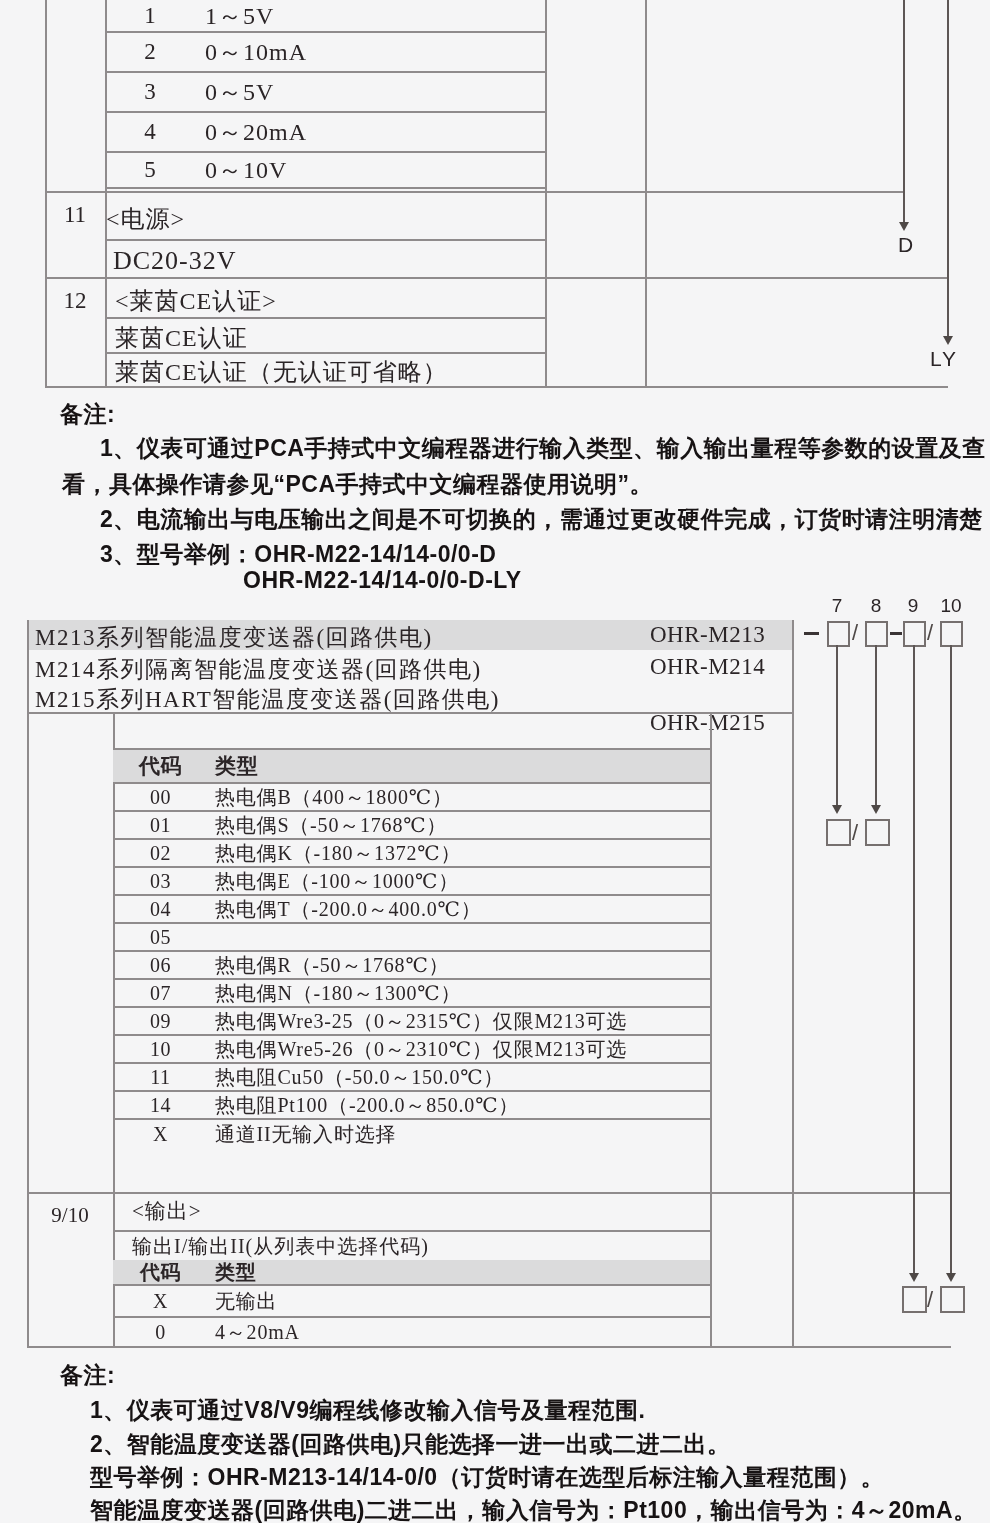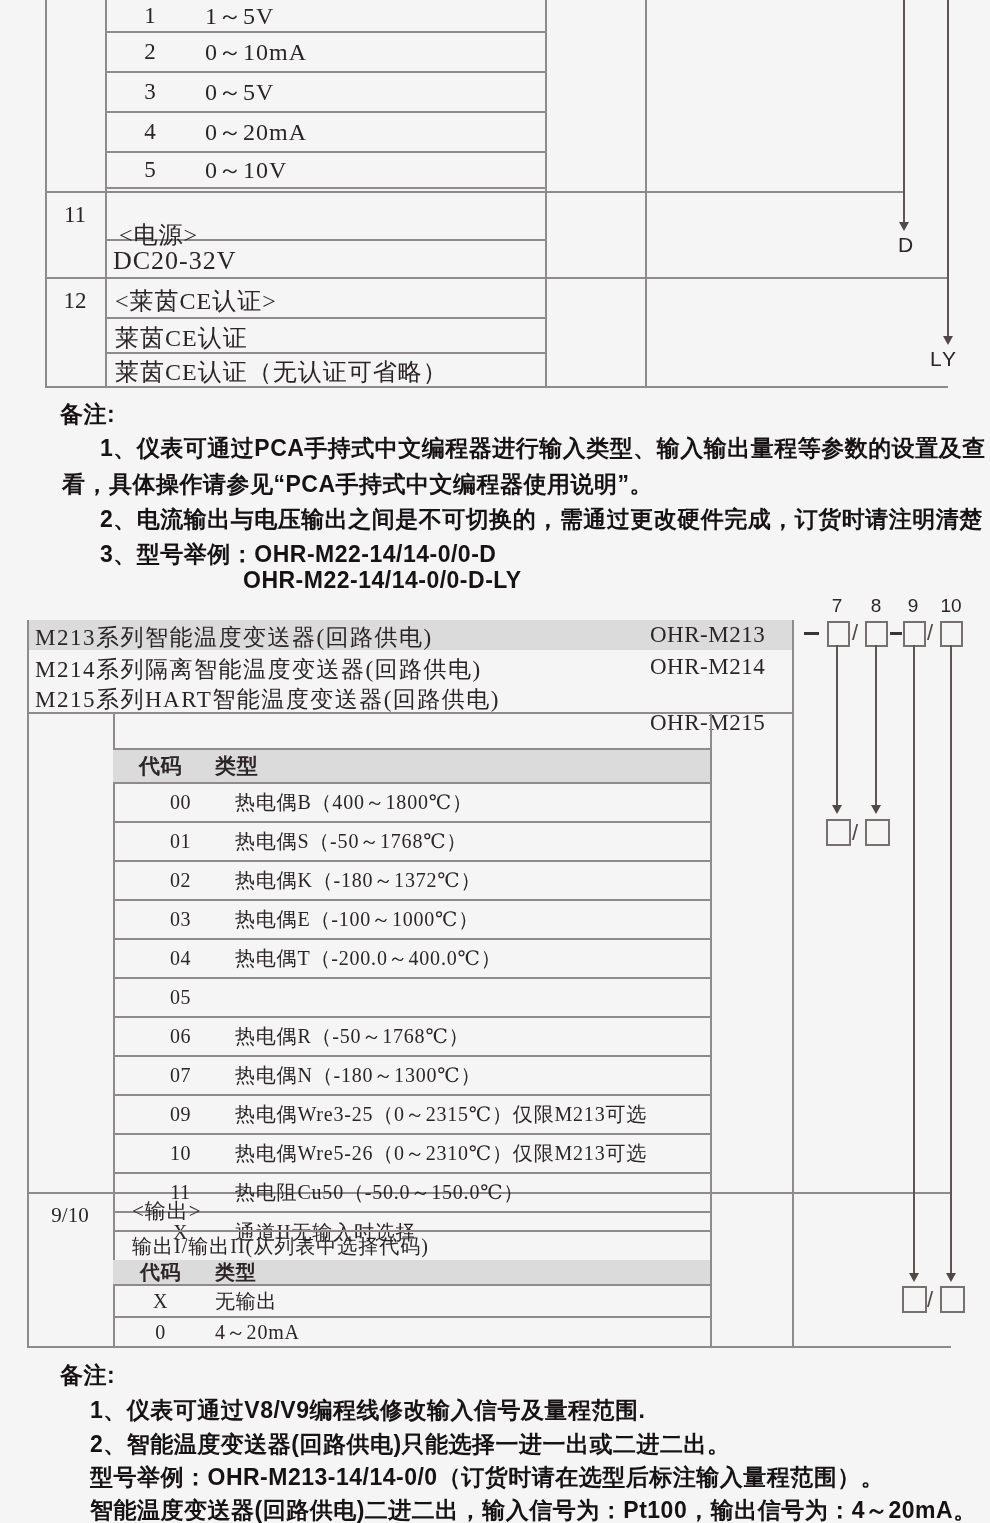--- a/index.html
+++ b/index.html
@@ -29,21 +29,21 @@
   .t1row:first-child{border-top:none;}
   .t1code{width:90px;text-align:center;font-size:23px;}
   .t1type{padding-left:10px;font-size:24px;letter-spacing:1px;}
   
   .seriesname{position:absolute;left:35px;font-size:23px;letter-spacing:1.5px;white-space:nowrap;}
   .seriesmodel{position:absolute;left:650px;width:140px;text-align:left;font-size:23px;letter-spacing:0.5px;}
   
   .t2table{position:absolute;left:113px;top:748px;width:597px;border-top:2px solid #8f8b8c;box-sizing:border-box;}
   .t2head{height:34px;background:#dbdbdc;border-bottom:2px solid #8f8b8c;
           display:flex;align-items:center;box-sizing:border-box;font-weight:bold;}
-  .t2row{height:39px;display:flex;align-items:center;border-bottom:2px solid #8f8b8c;box-sizing:border-box;padding-left:20px;}
+  .t2row{height:28px;display:flex;align-items:center;border-bottom:2px solid #8f8b8c;box-sizing:border-box;}
   .t2row:last-child{border-bottom:none;}
   .t2code{width:95px;text-align:center;font-size:20px;letter-spacing:0.5px;}
   .t2type{padding-left:7px;font-size:20px;letter-spacing:0.8px;white-space:nowrap;}
   .t2head .t2code,.t2head .t2type{font-size:21px;}
   .outtable{position:absolute;left:113px;top:1192px;width:597px;box-sizing:border-box;}
   .outrow1{height:40px;border-bottom:2px solid #8f8b8c;display:flex;align-items:center;box-sizing:border-box;}
   .outrow2{height:28px;display:flex;align-items:center;box-sizing:border-box;}
   .outhead{height:26px;background:#dbdbdc;border-bottom:2px solid #8f8b8c;display:flex;align-items:center;box-sizing:border-box;font-weight:bold;}
   .outrowX{height:32px;border-bottom:2px solid #8f8b8c;display:flex;align-items:center;box-sizing:border-box;}
   .outrow0{height:28px;display:flex;align-items:center;box-sizing:border-box;}
@@ -87,21 +87,21 @@
     </div>
 
     <div class="hline" style="left:45px;top:191px;width:859px;"></div>
     <div class="hline" style="left:105px;top:239px;width:440px;"></div>
     <div class="hline" style="left:45px;top:277px;width:903px;"></div>
     <div class="hline" style="left:105px;top:317px;width:440px;"></div>
     <div class="hline" style="left:105px;top:352px;width:440px;"></div>
     <div class="hline" style="left:45px;top:386px;width:903px;"></div>
 
     <div class="numcell" style="left:45px;top:202px;width:60px;">11</div>
-    <div class="celltext" style="left:119px;top:203px;margin-top:16px;">&lt;电源&gt;</div>
+    <div class="celltext" style="left:106px;top:203px;">&lt;电源&gt;</div>
     <div class="celltext" style="left:113px;top:246px;font-size:26px;">DC20-32V</div>
 
     <div class="numcell" style="left:45px;top:288px;width:60px;">12</div>
     <div class="celltext" style="left:115px;top:285px;">&lt;莱茵CE认证&gt;</div>
     <div class="celltext" style="left:115px;top:322px;">莱茵CE认证</div>
     <div class="celltext" style="left:115px;top:356px;">莱茵CE认证（无认证可省略）</div>
 
     <div class="aline" style="left:903px;top:0;height:224px;"></div>
     <div class="ahead" style="left:899px;top:222px;"></div>
     <div class="codelabel" style="left:898px;top:233px;">D</div>
@@ -179,20 +179,24 @@
           <span class="t2code">09</span>
           <span class="t2type">热电偶Wre3-25（0～2315℃）仅限M213可选</span>
         </div>
       <div class="t2row">
           <span class="t2code">10</span>
           <span class="t2type">热电偶Wre5-26（0～2310℃）仅限M213可选</span>
         </div>
       <div class="t2row">
           <span class="t2code">11</span>
           <span class="t2type">热电阻Cu50（-50.0～150.0℃）</span>
+        </div>
+      <div class="t2row">
+          <span class="t2code">14</span>
+          <span class="t2type">热电阻Pt100（-200.0～850.0℃）</span>
         </div>
       <div class="t2row">
           <span class="t2code">X</span>
           <span class="t2type">通道II无输入时选择</span>
         </div>
     </div>
 
     <div class="numcell" style="left:40px;top:1203px;width:60px;font-size:21px;">9/10</div>
     <div class="outtable">
       <div class="outrow1">

